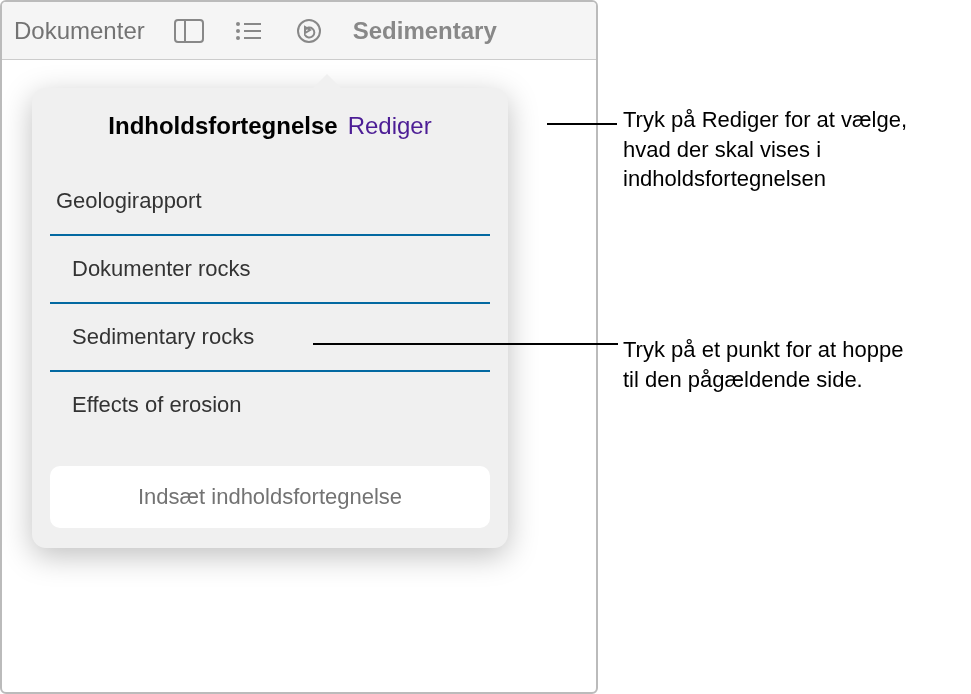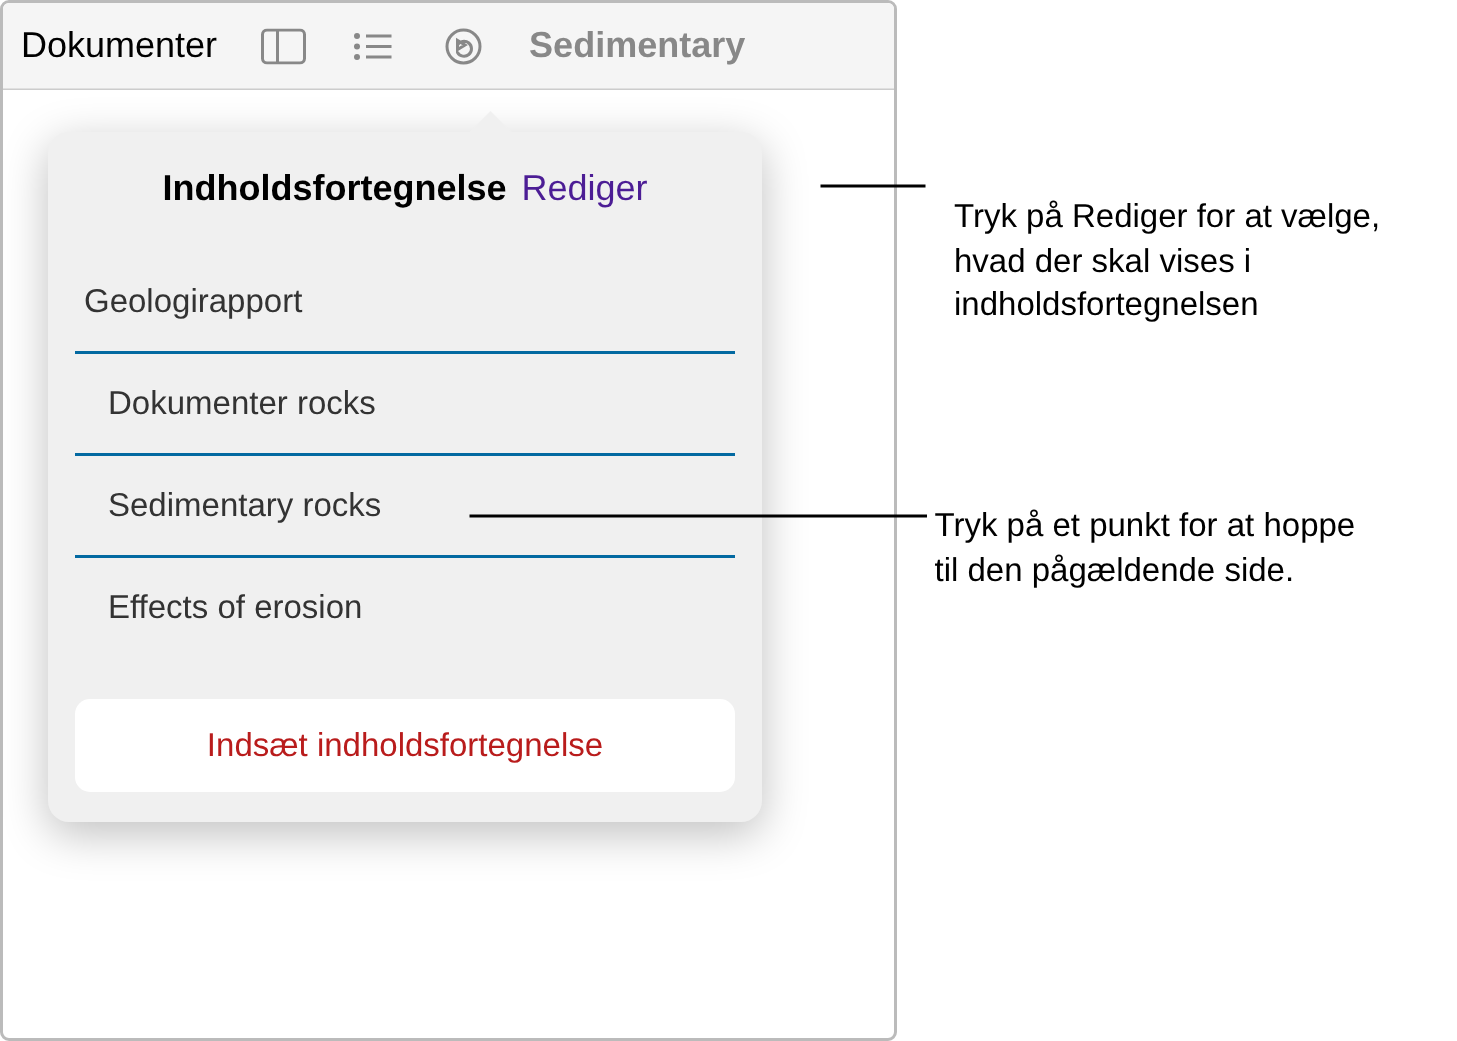--- a/index.html
+++ b/index.html
@@ -28,21 +28,21 @@
       height: 58px;
       background: #f5f5f5;
       border-bottom: 1px solid #ccc;
       display: flex;
       align-items: center;
       padding: 0 12px;
       gap: 28px;
     }
     .toolbar-label {
       font-size: 24px;
-      color: #000000;
+      color: #737373;
       font-weight: 400;
     }
     .toolbar-icon {
       width: 32px;
       height: 32px;
       display: flex;
       align-items: center;
       justify-content: center;
       color: #888;
     }
@@ -107,34 +107,33 @@
     .toc-item:last-child {
       border-bottom: none;
     }
     .insert-button {
       margin-top: 28px;
       background: #fff;
       border-radius: 10px;
       padding: 18px 0;
       text-align: center;
       font-size: 22px;
-      color: #b91c1c;
+      color: #737373;
       font-weight: 400;
     }
     .callout {
       position: absolute;
       font-size: 22px;
       color: #000;
       line-height: 1.35;
     }
     .callout-1 {
       top: 105px;
-      left: 636px;
+      left: 623px;
       width: 320px;
-      margin-top: 24px;
     }
     .callout-2 {
       top: 325px;
       left: 623px;
       width: 300px;
       margin-top: 10px;
     }
     .callout-line {
       position: absolute;
       background: #000;

